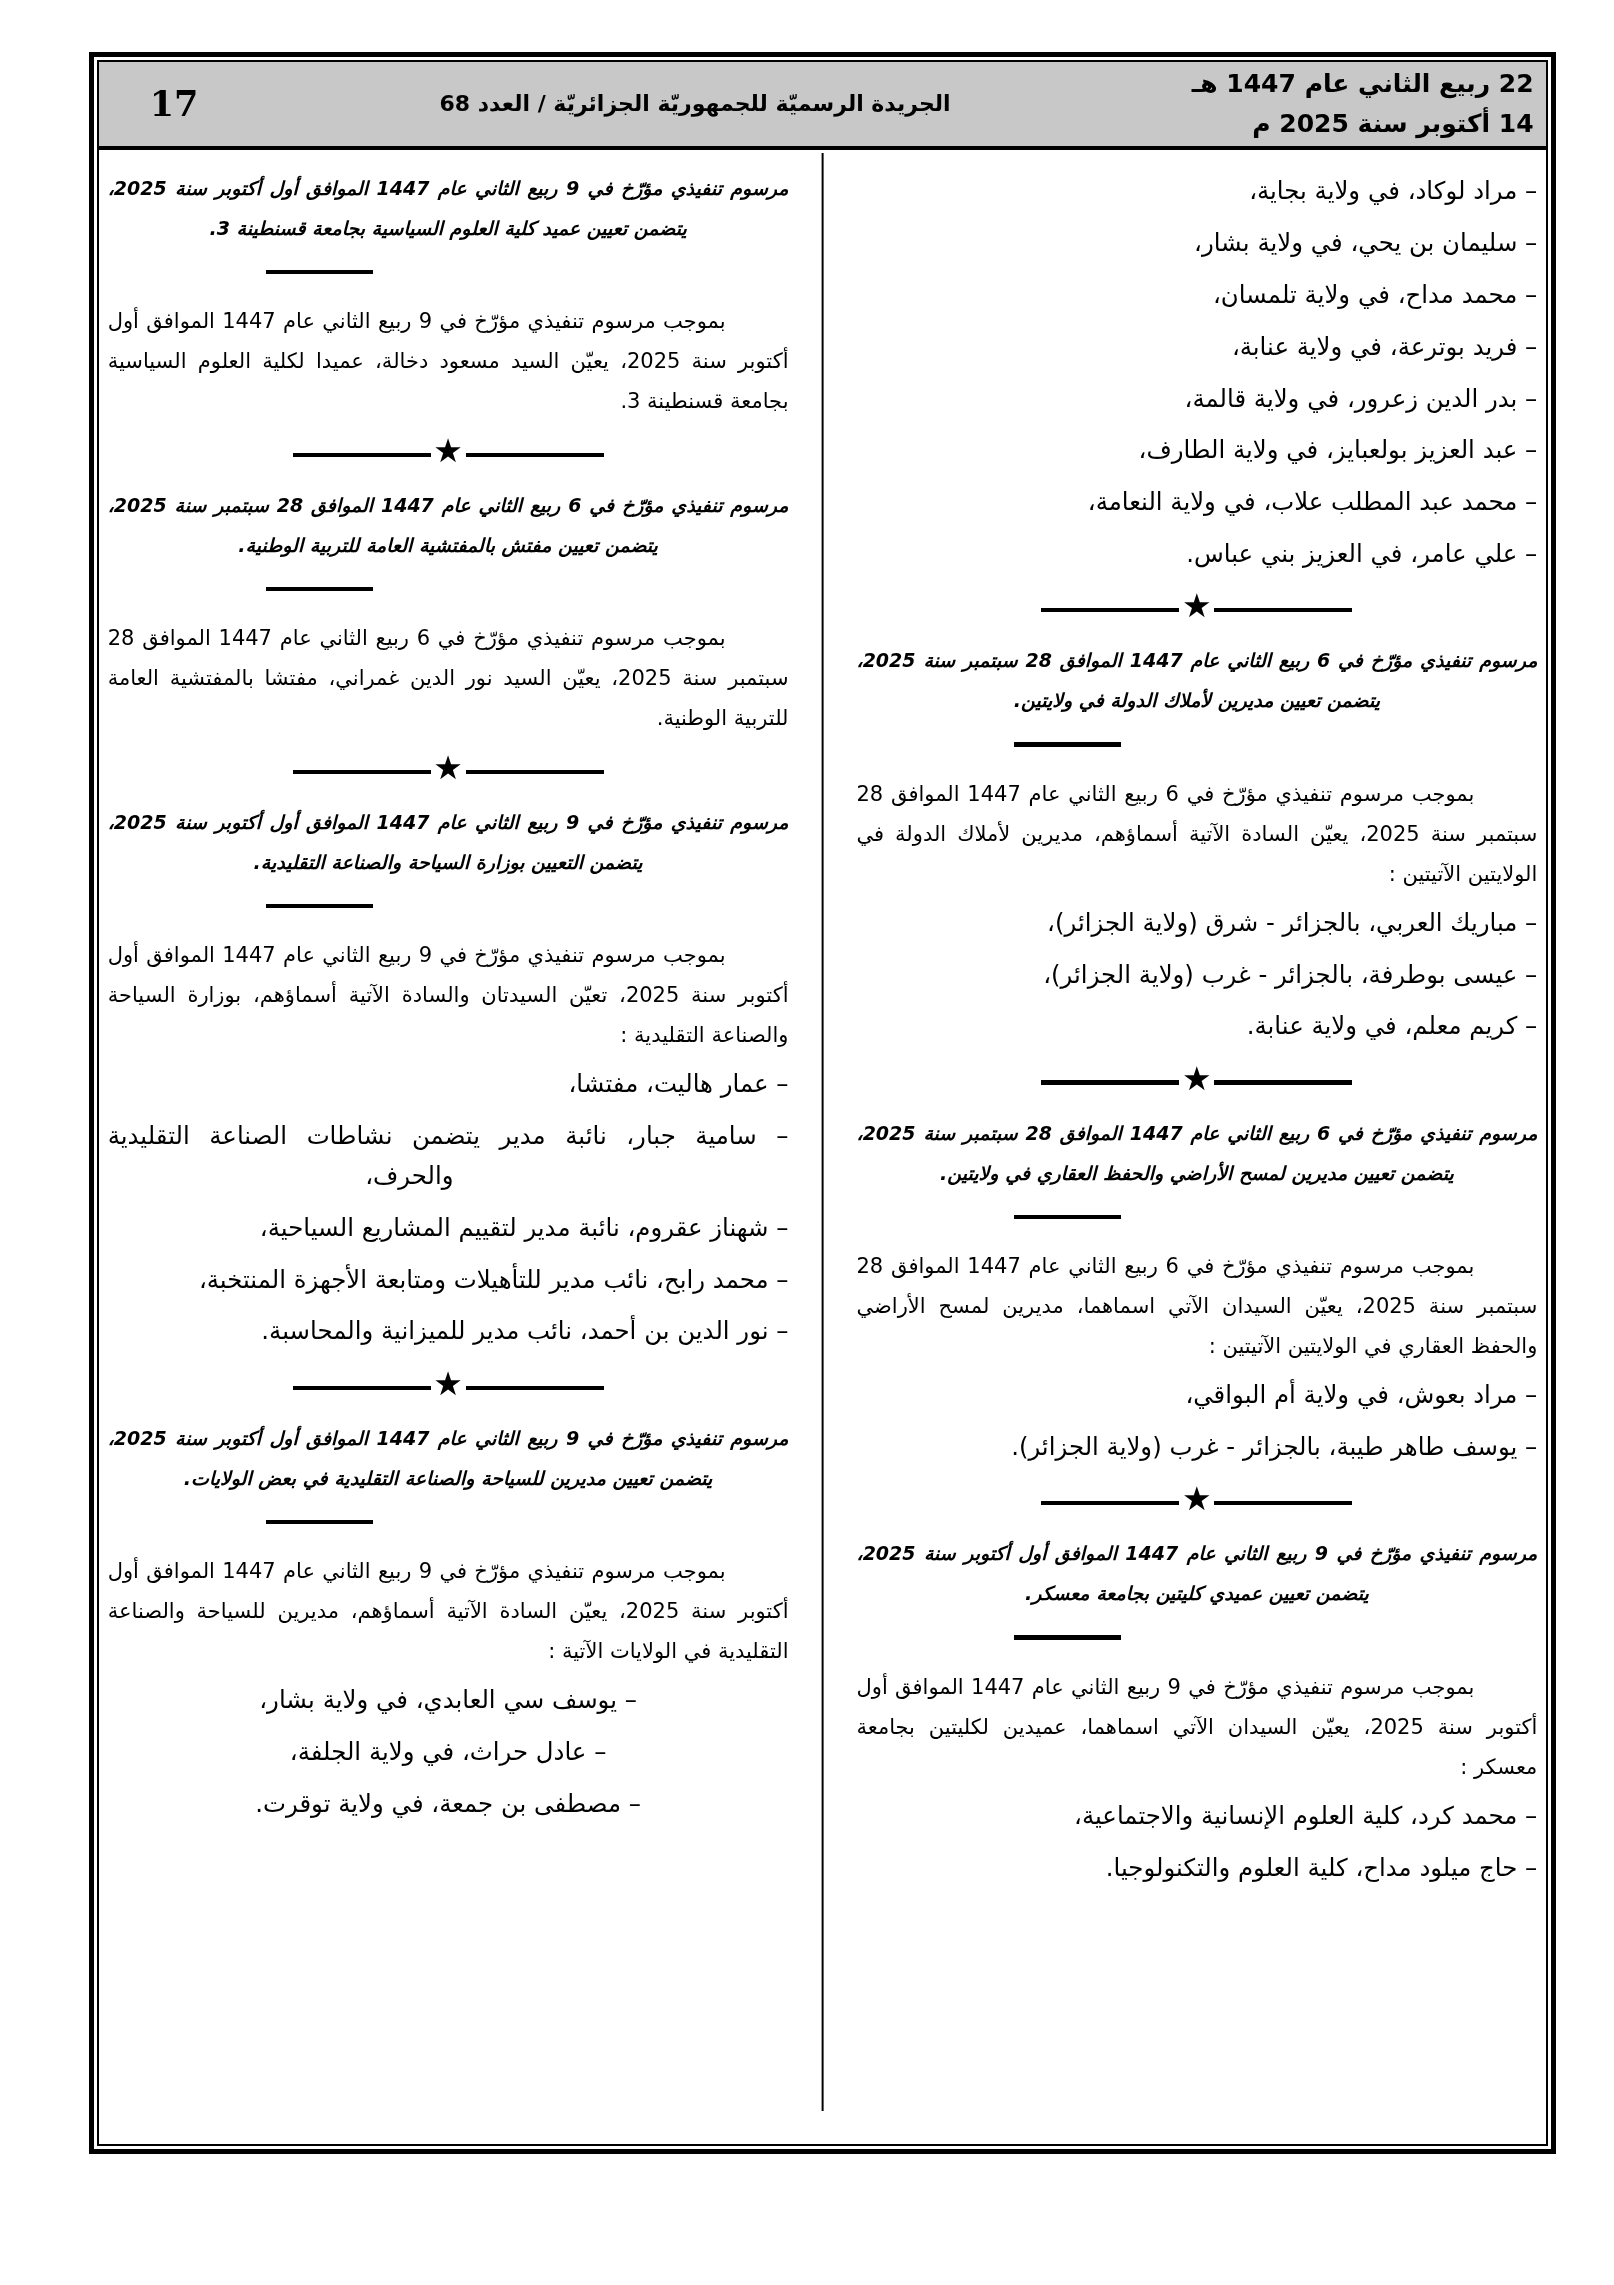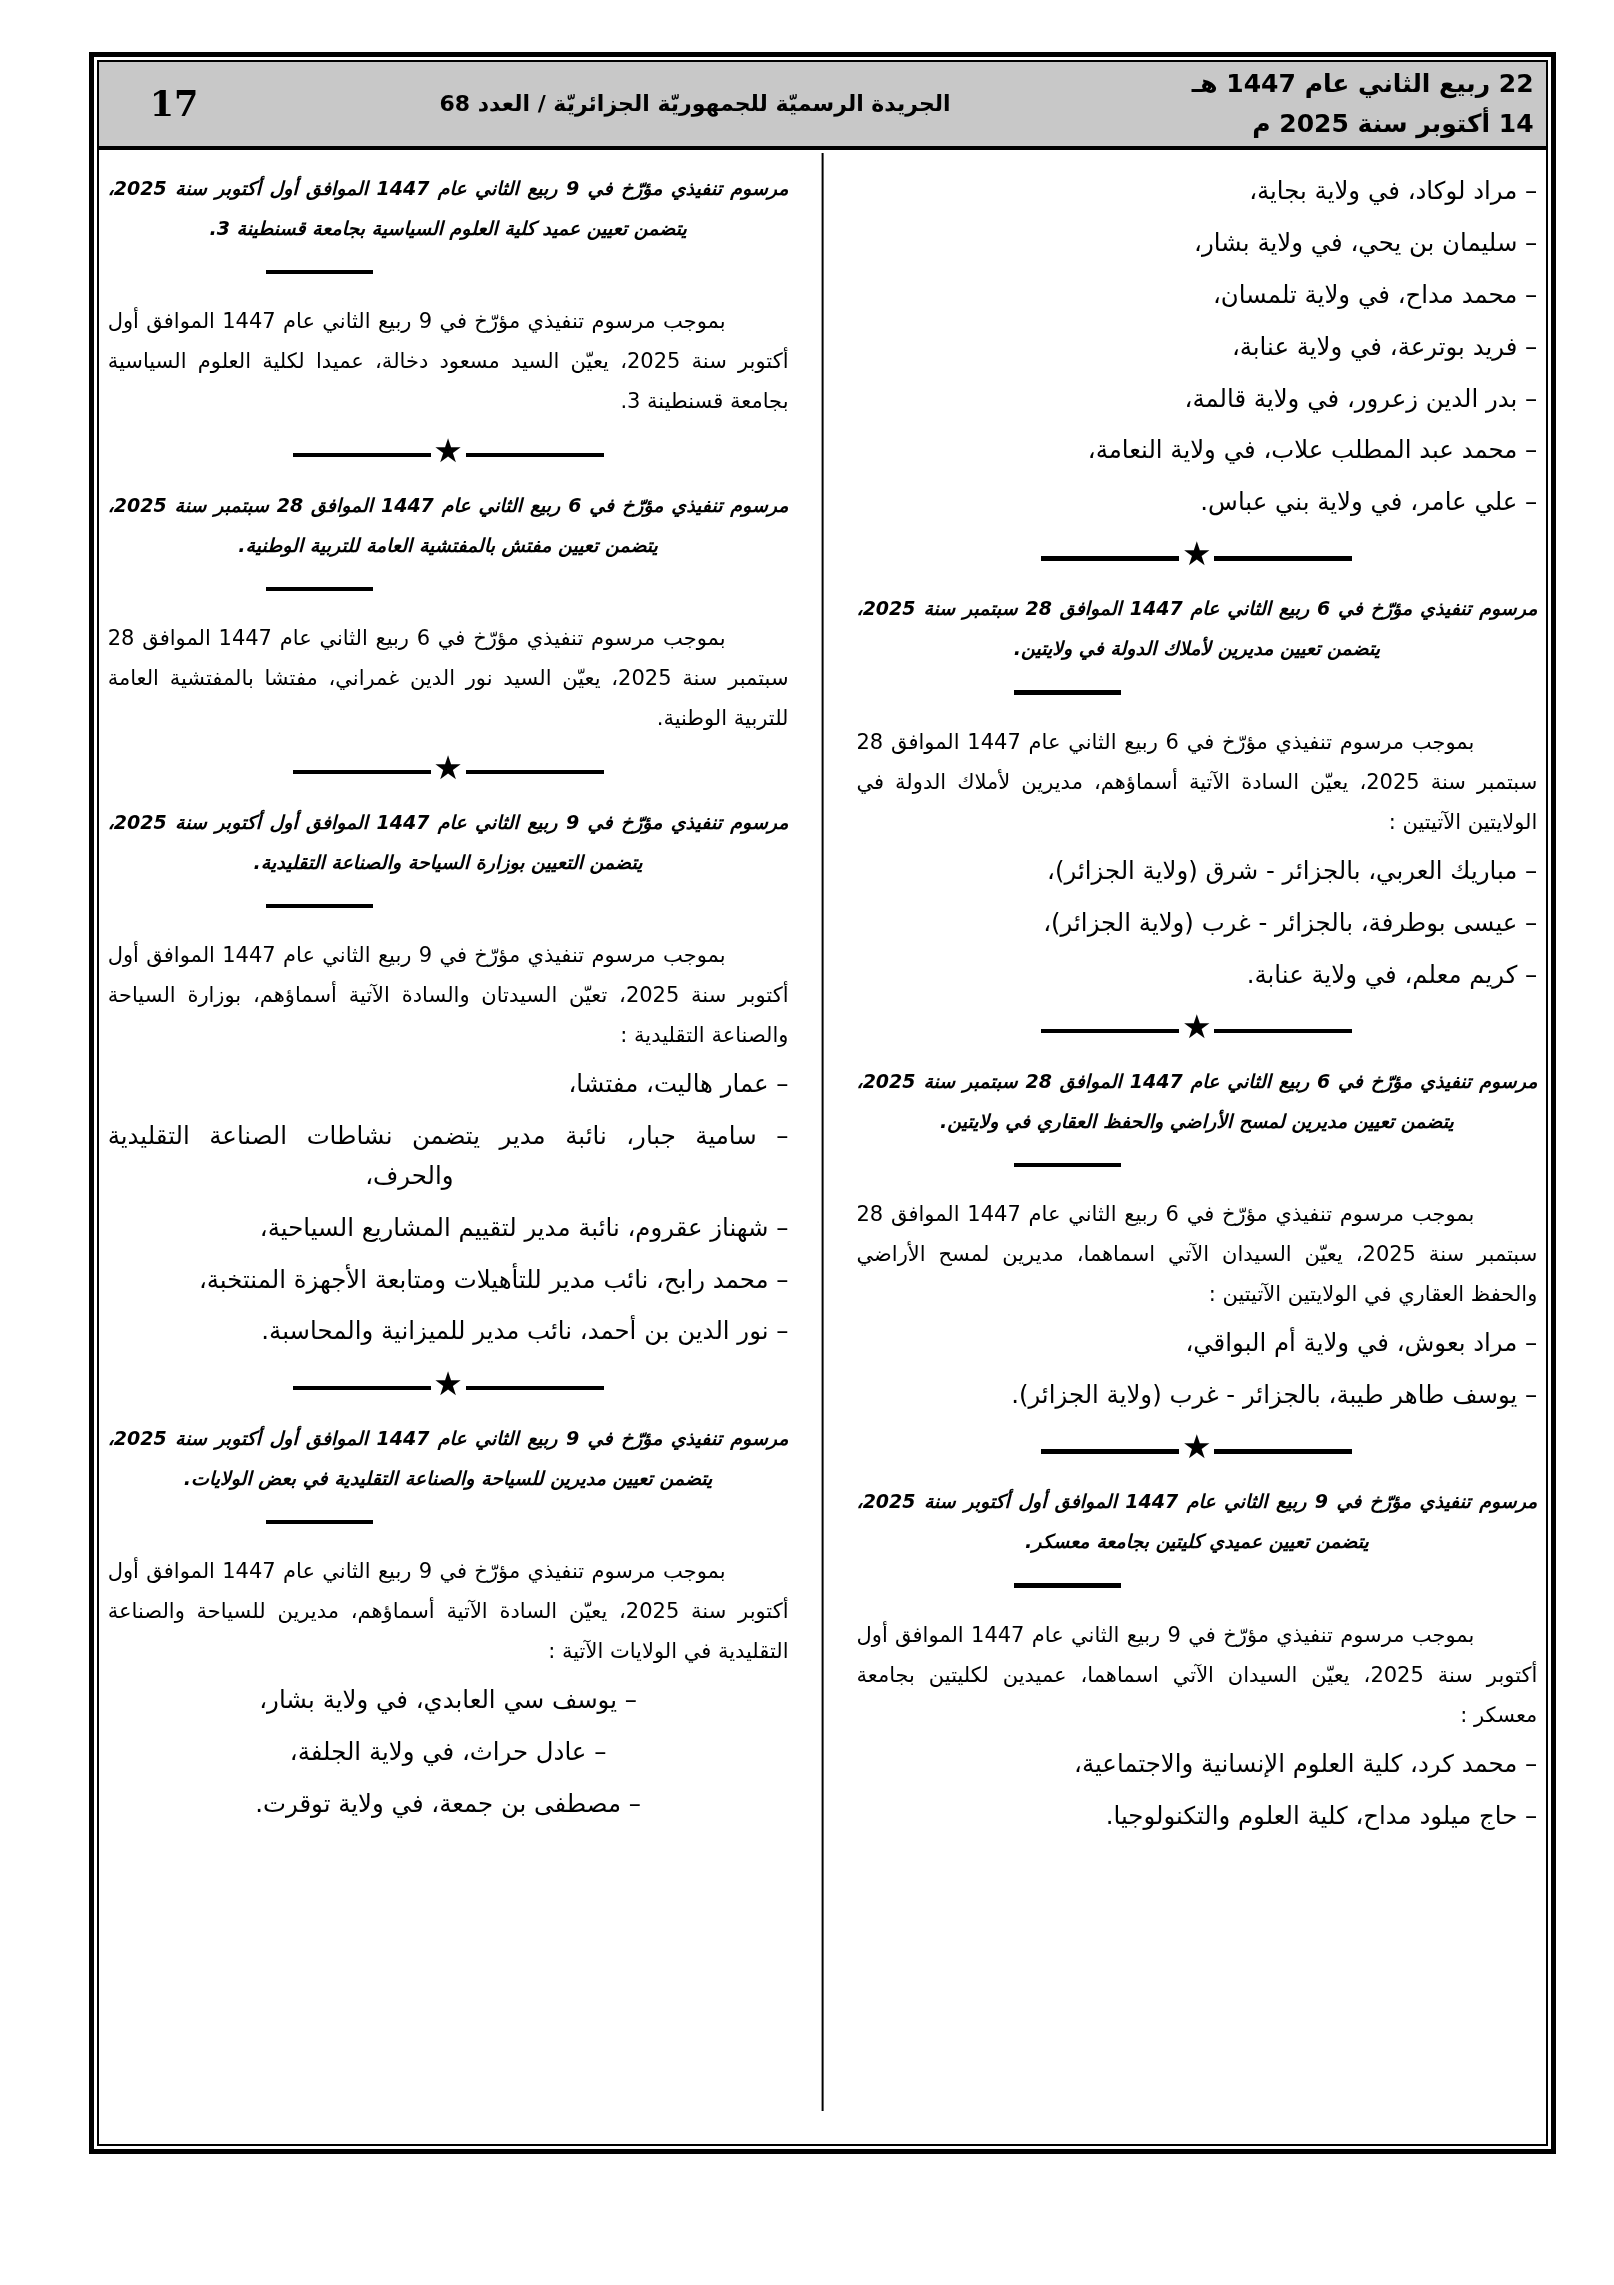--- a/index.html
+++ b/index.html
@@ -75,22 +75,23 @@
       </div>
 
       <div class="body">
         <div class="col col-right">
             <div class="list">
               <div class="list-item">– مراد لوكاد، في ولاية بجاية،</div>
               <div class="list-item">– سليمان بن يحي، في ولاية بشار،</div>
               <div class="list-item">– محمد مداح، في ولاية تلمسان،</div>
               <div class="list-item">– فريد بوترعة، في ولاية عنابة،</div>
               <div class="list-item">– بدر الدين زعرور، في ولاية قالمة،</div>
+              <div class="list-item">– عبد العزيز بولعبايز، في ولاية الطارف،</div>
               <div class="list-item">– محمد عبد المطلب علاب، في ولاية النعامة،</div>
-              <div class="list-item">– علي عامر، في ولاية بني عباس.</div>
+              <div class="list-item">– علي عامر، في العزيز بني عباس.</div>
             </div>
             <div class="star-div">
               <span class="sline"></span>
               <span class="star">★</span>
               <span class="sline"></span>
             </div>
             <div class="decree-title">مرسوم تنفيذي مؤرّخ في 6 ربيع الثاني عام 1447 الموافق 28 سبتمبر سنة 2025، يتضمن تعيين مديرين لأملاك الدولة في ولايتين.</div>
             <div class="rule"></div>
             <p class="para">بموجب مرسوم تنفيذي مؤرّخ في 6 ربيع الثاني عام 1447 الموافق 28 سبتمبر سنة 2025، يعيّن السادة الآتية أسماؤهم، مديرين لأملاك الدولة في الولايتين الآتيتين :</p>
             <div class="list">

